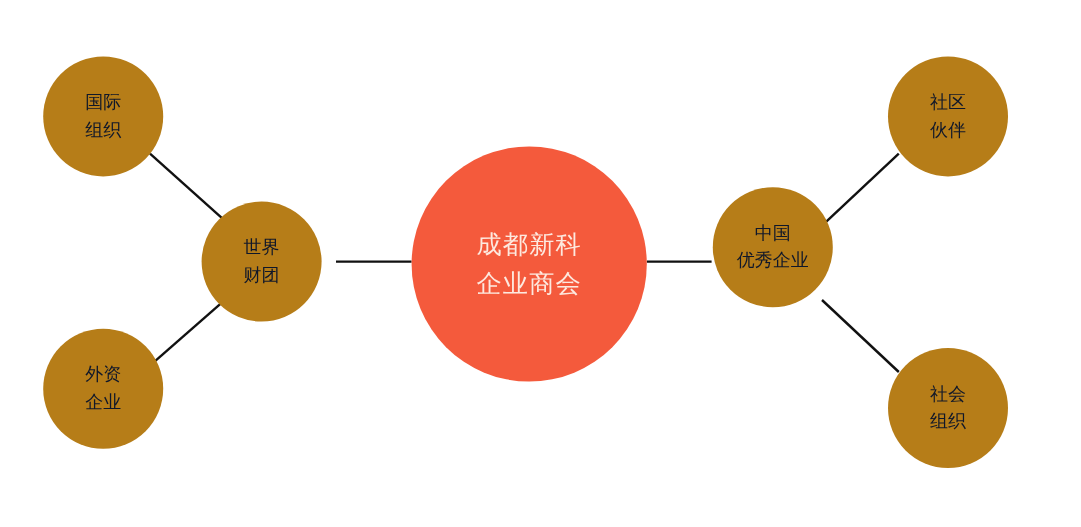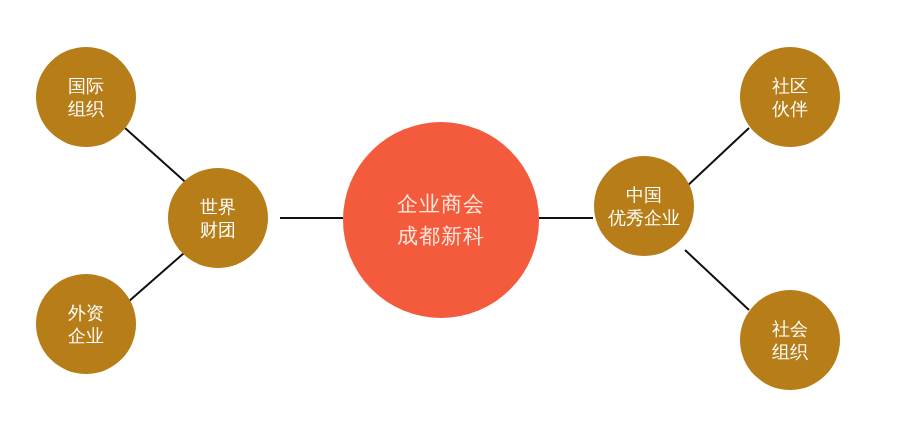--- a/index.html
+++ b/index.html
@@ -2,21 +2,21 @@
 <html><head>
 <meta charset="utf-8">
 <style>
   html, body { margin:0; padding:0; }
   body { width:901px; height:439px; background:#ffffff; position:relative; overflow:hidden;
          font-family:"DejaVu Sans", sans-serif; }
   svg.links { position:absolute; left:0; top:0; }
   .node { position:absolute; border-radius:50%; display:flex; flex-direction:column;
           align-items:center; justify-content:center; text-align:center; }
   .node.gold { width:100px; height:100px; background:#b67d18; }
-  .node.gold span { color:#ffffff; font-size:18px; line-height:23px; }
+  .node.gold span { color:#0f172a; font-size:15px; line-height:23px; }
   .node.center { width:196px; height:196px; background:#f45a3c; }
   .node.center span { color:#fde9df; font-size:21px; line-height:32px; letter-spacing:1px; }
 </style>
 </head>
 <body>
 
 <svg class="links" width="901" height="439">
   <line x1="125" y1="128" x2="192" y2="188" stroke="#111" stroke-width="2"></line>
   <line x1="128" y1="302" x2="192" y2="246" stroke="#111" stroke-width="2"></line>
   <line x1="280" y1="218" x2="343" y2="218" stroke="#111" stroke-width="2"></line>
@@ -34,22 +34,22 @@
   <span>世界</span>
   <span>财团</span>
 </div>
 
 <div class="node gold" style="left:36px; top:274px;">
   <span>外资</span>
   <span>企业</span>
 </div>
 
 <div class="node center" style="left:343px; top:122px;">
+  <span>成都新科</span>
   <span>企业商会</span>
-  <span>成都新科</span>
 </div>
 
 <div class="node gold" style="left:594px; top:156px;">
   <span>中国</span>
   <span>优秀企业</span>
 </div>
 
 <div class="node gold" style="left:740px; top:47px;text-align:right;">
   <span>社区</span>
   <span>伙伴</span>

